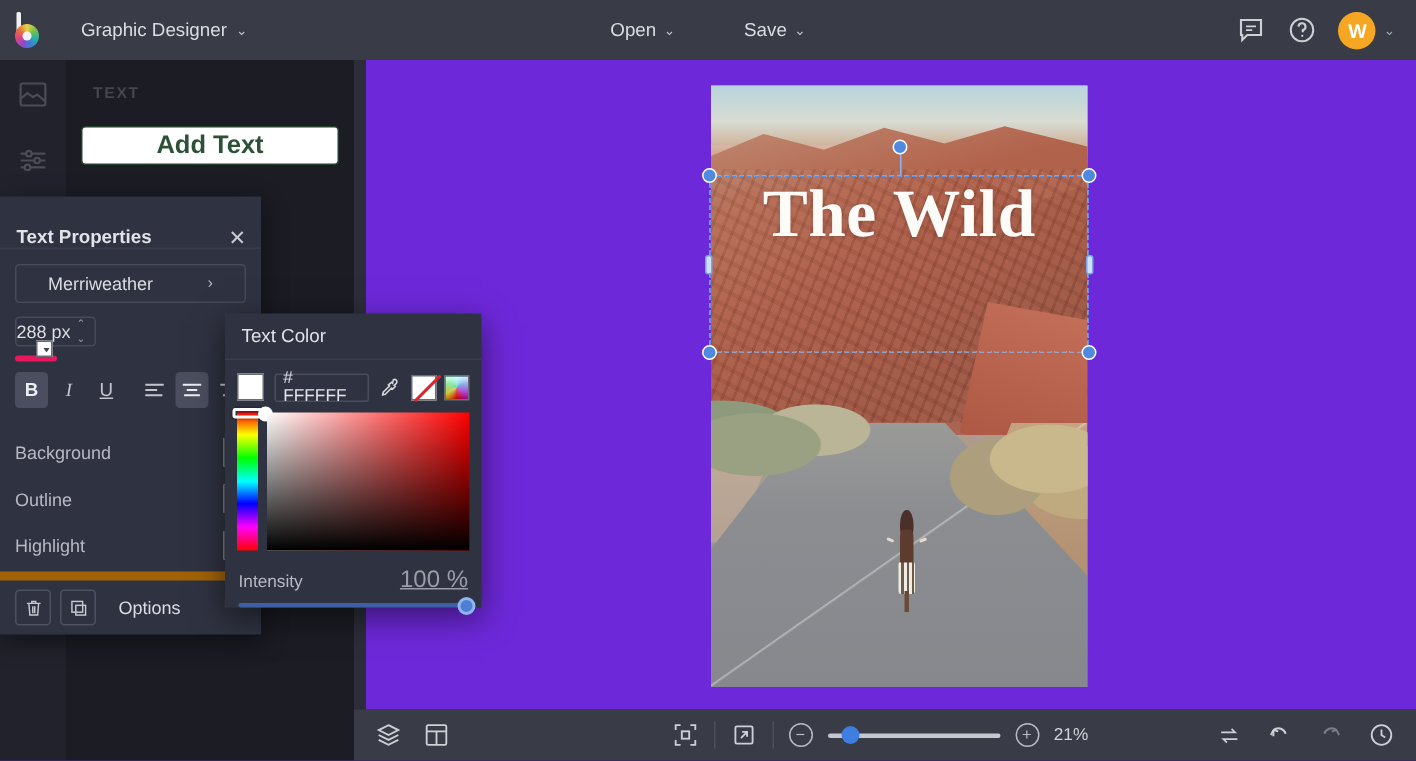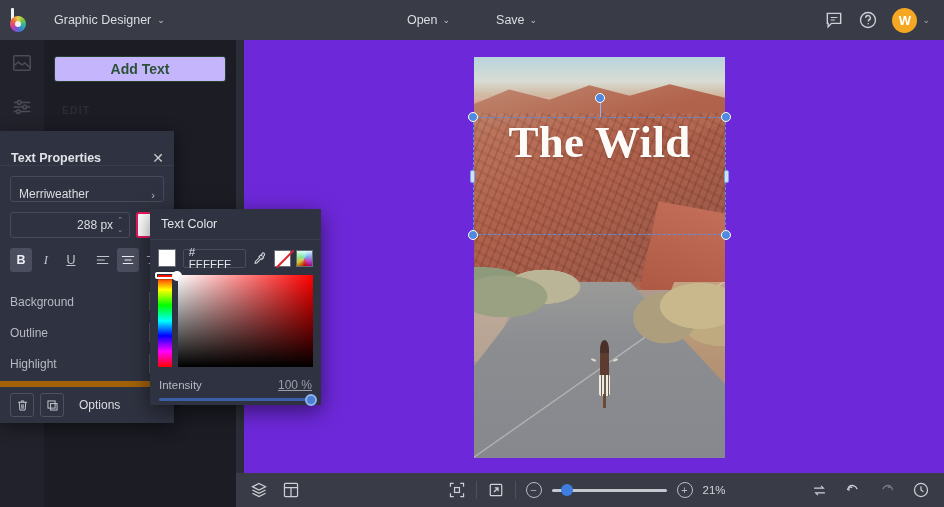--- a/index.html
+++ b/index.html
@@ -80,24 +80,24 @@
     position: absolute; left: 44px; top: 40px; width: 192px; height: 467px;
     background: #1b1c24;
     z-index: 4;
   }
   .panel-label {
     color: #43454f; font-size: 10.5px; letter-spacing: 1.1px;
     padding: 16px 0 0 18px; font-weight: bold;
   }
   .add-text-btn {
     margin: 16px 10px 0 10px; height: 26px;
-    background: #c4b5fd; color: #2c5136;
+    background: #ffffff; color: #2c5136;
     border-radius: 3px; border: 1px solid #24402c;
     display: flex; align-items: center; justify-content: center;
-    font-size: 14px; font-weight: bold; cursor: pointer;
+    font-size: 17px; font-weight: bold; cursor: pointer;
   }
   .panel-label2 {
     color: #2b2d36; font-size: 10.5px; letter-spacing: 1.1px;
     padding: 22px 0 0 18px; font-weight: bold;
   }
 
   
   .props {
     position: absolute; left: 0; top: 131px; width: 174px; height: 292px;
     background: #2f3240;
@@ -107,28 +107,28 @@
   .props-head {
     height: 35px; display: flex; align-items: flex-end;
     padding: 0 10px 0 11px;
     border-bottom: 1px solid #3a3d4c;
   }
   .props-title { color: #e2e3e8; font-size: 12.5px; font-weight: bold; }
   .props-close { margin-left: auto; color: #c9cad1; cursor: pointer; font-size: 14px; line-height: 1; }
   .font-row {
     margin: 10px 10px 0 10px; height: 26px;
     border: 1px solid #474a59; border-radius: 3px;
-    display: flex; align-items: flex-end; padding: 0 8px;
+    display: flex; align-items: center; padding: 0 21px;
     cursor: pointer;
   }
   .font-name { color: #dcdde2; font-size: 12px; }
   .font-chev { margin-left: auto; color: #b8b9c2; font-size: 11px; }
   .size-row {
     margin: 9px 10px 0 10px; height: 28px;
-    display: flex; align-items: center; gap: 6px;
+    display: flex; align-items: flex-start; gap: 6px; flex-direction: column;
   }
   .size-box {
     flex: 1; height: 26px; border: 1px solid #474a59; border-radius: 3px;
     display: flex; align-items: center; justify-content: flex-end;
     padding-right: 6px;
   }
   .size-val { color: #dcdde2; font-size: 12px; }
   .spin { display: flex; flex-direction: column; gap: 2px; color: #9b9da8; font-size: 7px; margin-left:4px; }
   .swatch-main {
     width: 28px; height: 26px; border: 2.5px solid #e8185e; border-radius: 3px;
@@ -244,21 +244,21 @@
   .sv {
     flex: 1; height: 92px; position: relative; cursor: crosshair;
     background:
       linear-gradient(to top, #000, rgba(0,0,0,0)),
       linear-gradient(to right, #fff, #ff0000);
   }
   .int-row {
     display: flex; align-items: baseline; padding: 0 9px; margin-top: 11px;
   }
   .int-lbl { color: #b7b9c3; font-size: 11.5px; }
-  .int-val { margin-left: auto; color: #9b9da8; font-size: 12px; text-decoration: underline; }
+  .int-val { margin-left: auto; color: #9b9da8; font-size: 16px; text-decoration: underline; }
   .int-track {
     margin: 6px 9px 0 9px; height: 3px; background: #3c5fa8; border-radius: 2px;
     position: relative; cursor: pointer;
   }
   .int-knob {
     position: absolute; right: -5px; top: -4.5px; width: 12px; height: 12px;
     border-radius: 50%; background: #4f7fd4; border: 2px solid #8fb4ef;
   }
 
   
@@ -484,20 +484,21 @@
       <svg width="22" height="22" viewBox="0 0 24 24" fill="none" stroke="currentColor" stroke-width="1.6">
         <path d="M3 7h18M3 12h18M3 17h18"></path>
         <circle cx="9" cy="7" r="2" fill="#21222b"></circle>
           <circle cx="15" cy="12" r="2" fill="#21222b"></circle>
           <circle cx="8" cy="17" r="2" fill="#21222b"></circle>
       </svg>
     </div>
   </div>
 
   <div class="leftpanel">
+    <div class="panel-label">TEXT</div>
     <div class="add-text-btn">Add Text</div>
     <div class="panel-label2">EDIT</div>
   </div>
 
   <div class="props">
     <div class="props-head">
       <span class="props-title">Text Properties</span>
       <span class="props-close">✕</span>
     </div>
 

